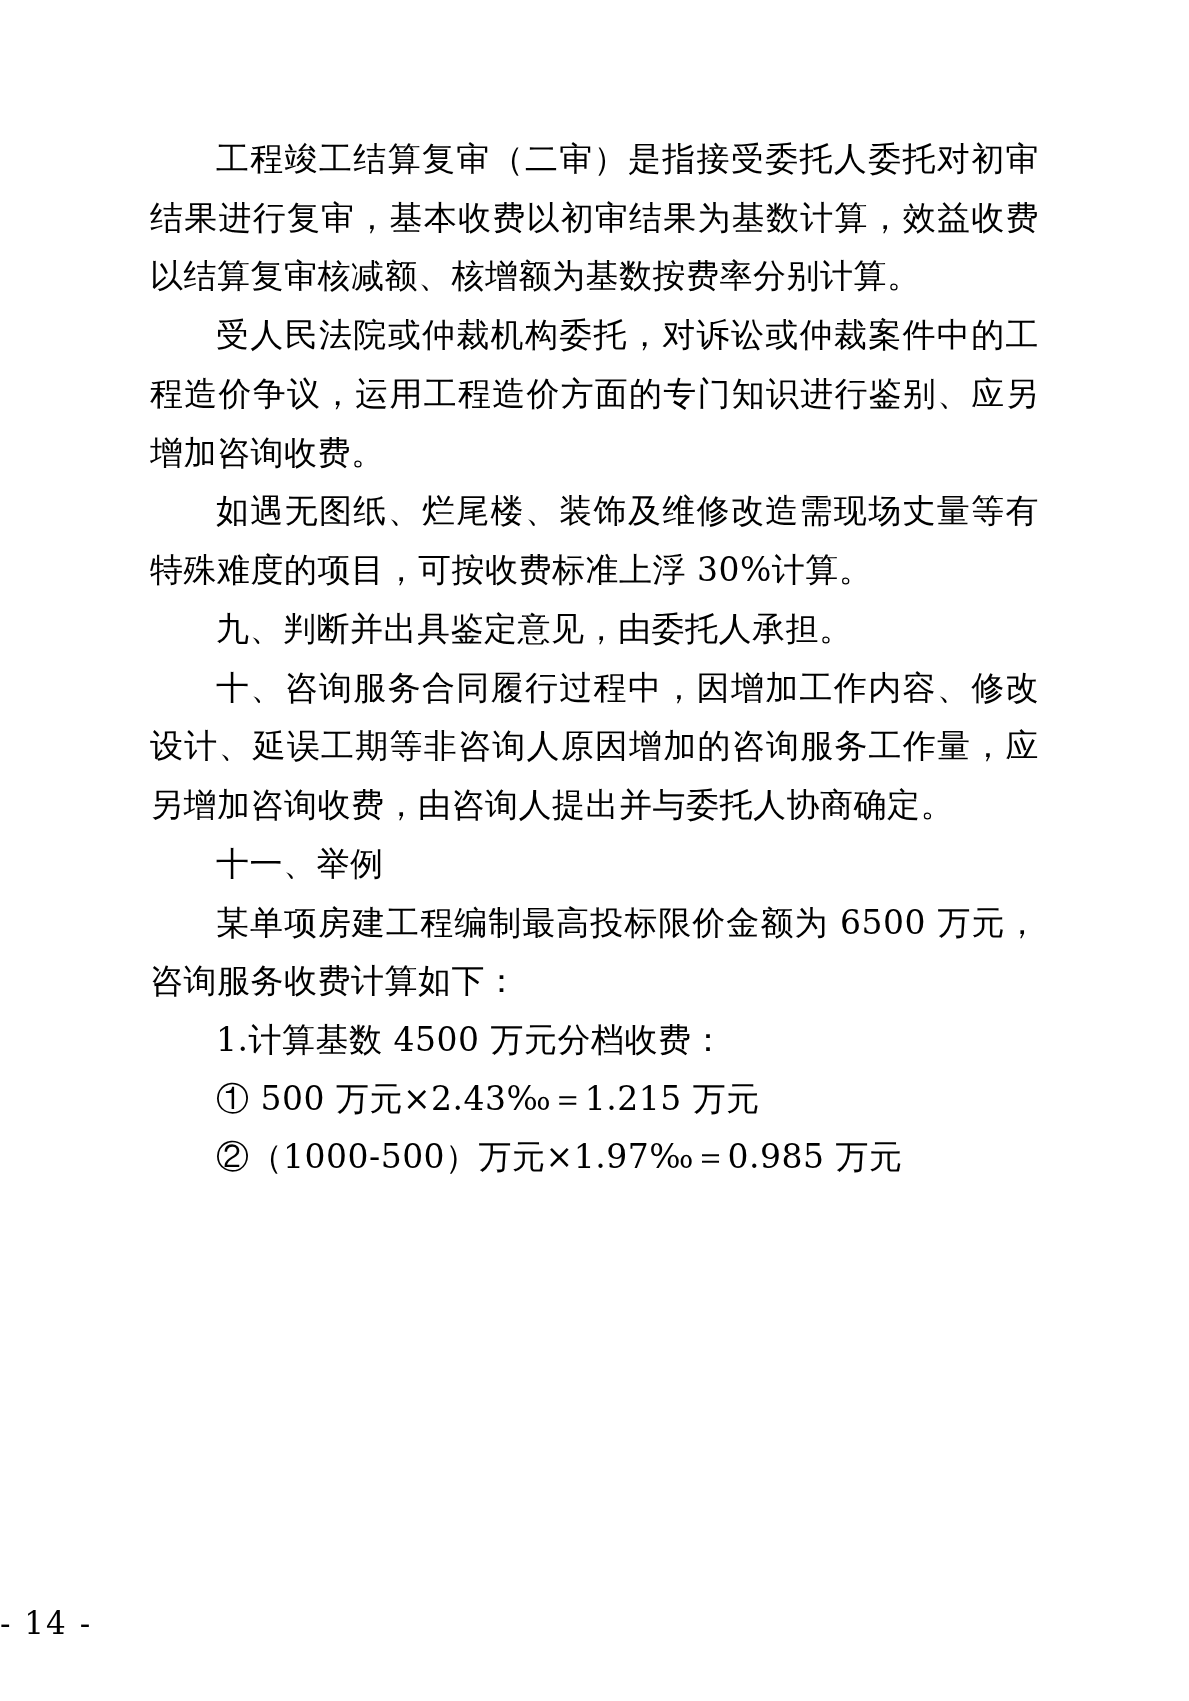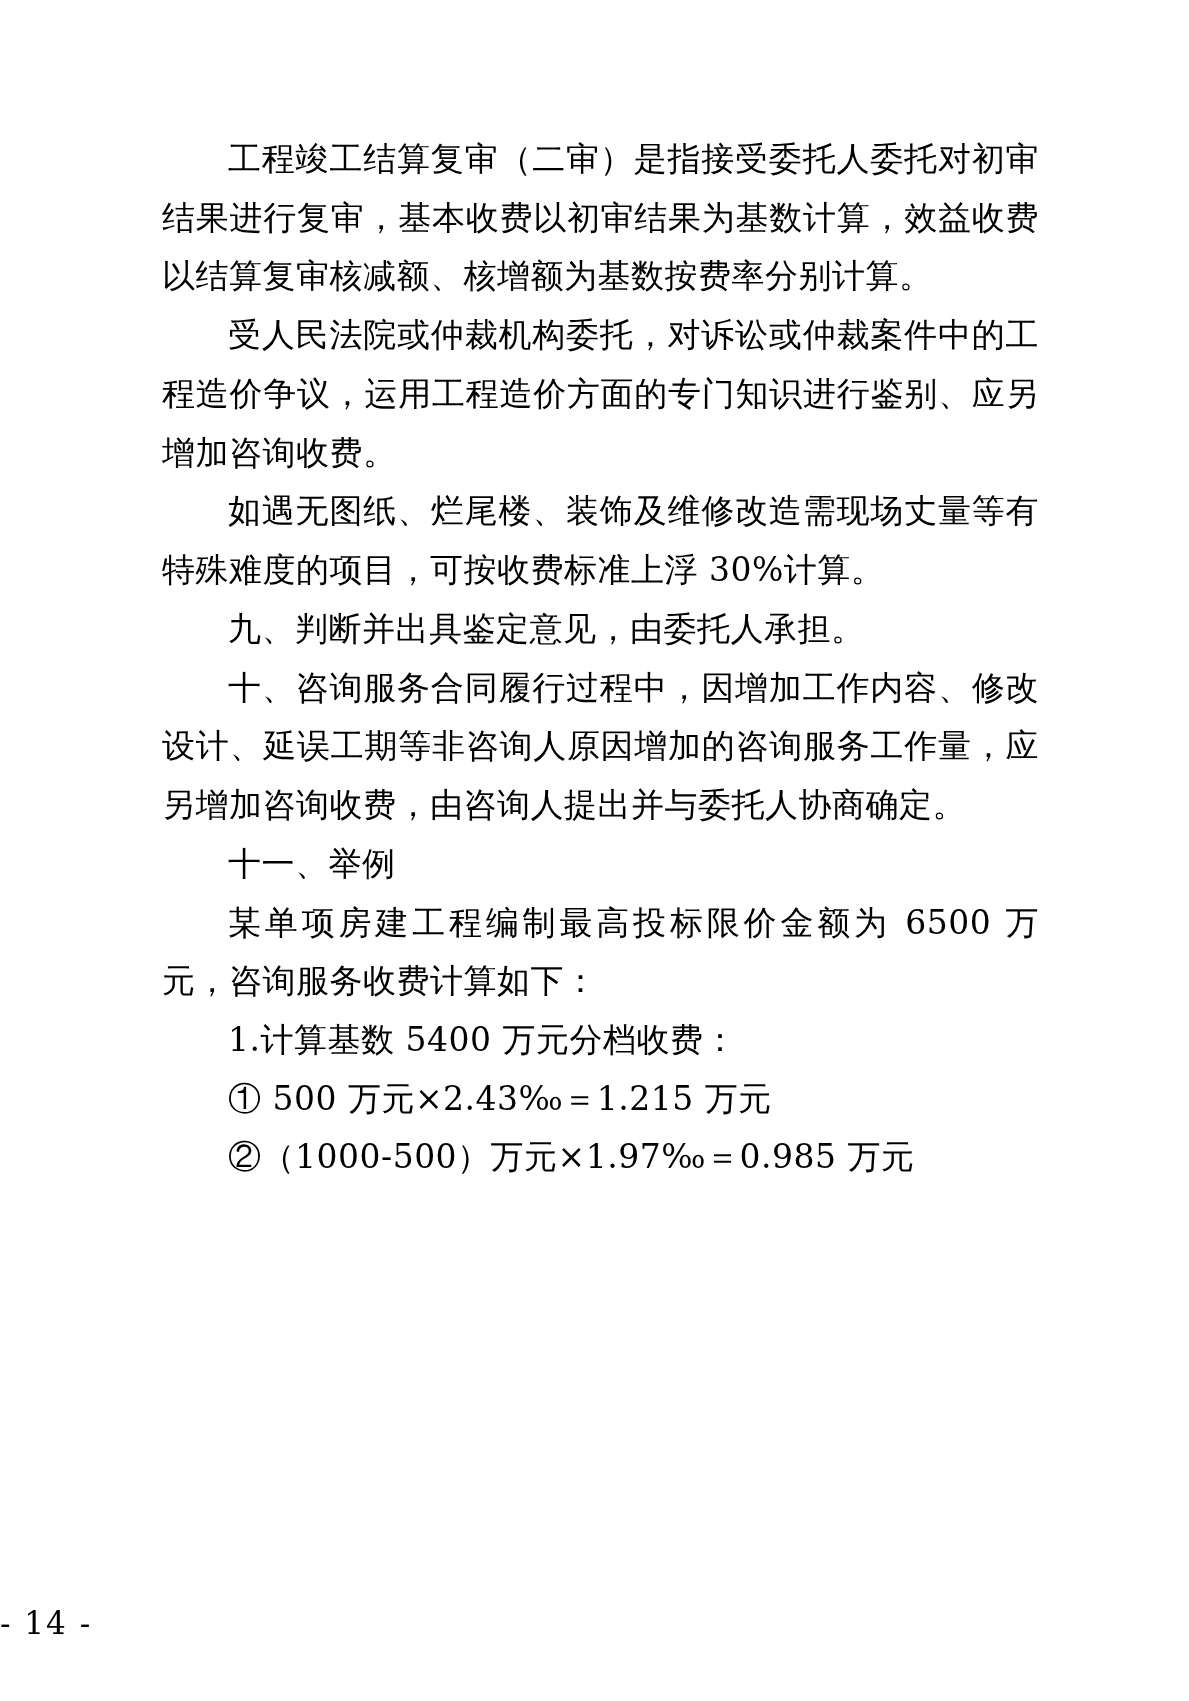--- a/index.html
+++ b/index.html
@@ -23,21 +23,20 @@
     height: 1701px;
     box-sizing: border-box;
     padding: 130px 150px 60px 150px;
   }
   .body-text {
     font-size: 33px;
     line-height: 1.78;
     letter-spacing: 0.5px;
     text-align: justify;
     text-justify: inter-ideograph;
-    margin-left: 12px;
   }
   .para {
     margin: 0 0 0 0;
     text-indent: 2em;
   }
   .footer {
     position: absolute;
     left: 0;
     right: 0;
     bottom: 60px;
@@ -52,18 +51,18 @@
 
 <div class="page">
   <div class="body-text">
     <p class="para">工程竣工结算复审（二审）是指接受委托人委托对初审结果进行复审，基本收费以初审结果为基数计算，效益收费以结算复审核减额、核增额为基数按费率分别计算。</p>
     <p class="para">受人民法院或仲裁机构委托，对诉讼或仲裁案件中的工程造价争议，运用工程造价方面的专门知识进行鉴别、应另增加咨询收费。</p>
     <p class="para">如遇无图纸、烂尾楼、装饰及维修改造需现场丈量等有特殊难度的项目，可按收费标准上浮 30%计算。</p>
     <p class="para">九、判断并出具鉴定意见，由委托人承担。</p>
     <p class="para">十、咨询服务合同履行过程中，因增加工作内容、修改设计、延误工期等非咨询人原因增加的咨询服务工作量，应另增加咨询收费，由咨询人提出并与委托人协商确定。</p>
     <p class="para">十一、举例</p>
     <p class="para">某单项房建工程编制最高投标限价金额为 6500 万元，咨询服务收费计算如下：</p>
-    <p class="para">1.计算基数 5400 万元分档收费：</p>
+    <p class="para">1.计算基数 4500 万元分档收费：</p>
     <p class="para">① 500 万元×2.43‰＝1.215 万元</p>
     <p class="para">②（1000-500）万元×1.97‰＝0.985 万元</p>
   </div>
   <div class="footer">- 14 -</div>
 </div>
 
 </body></html>

